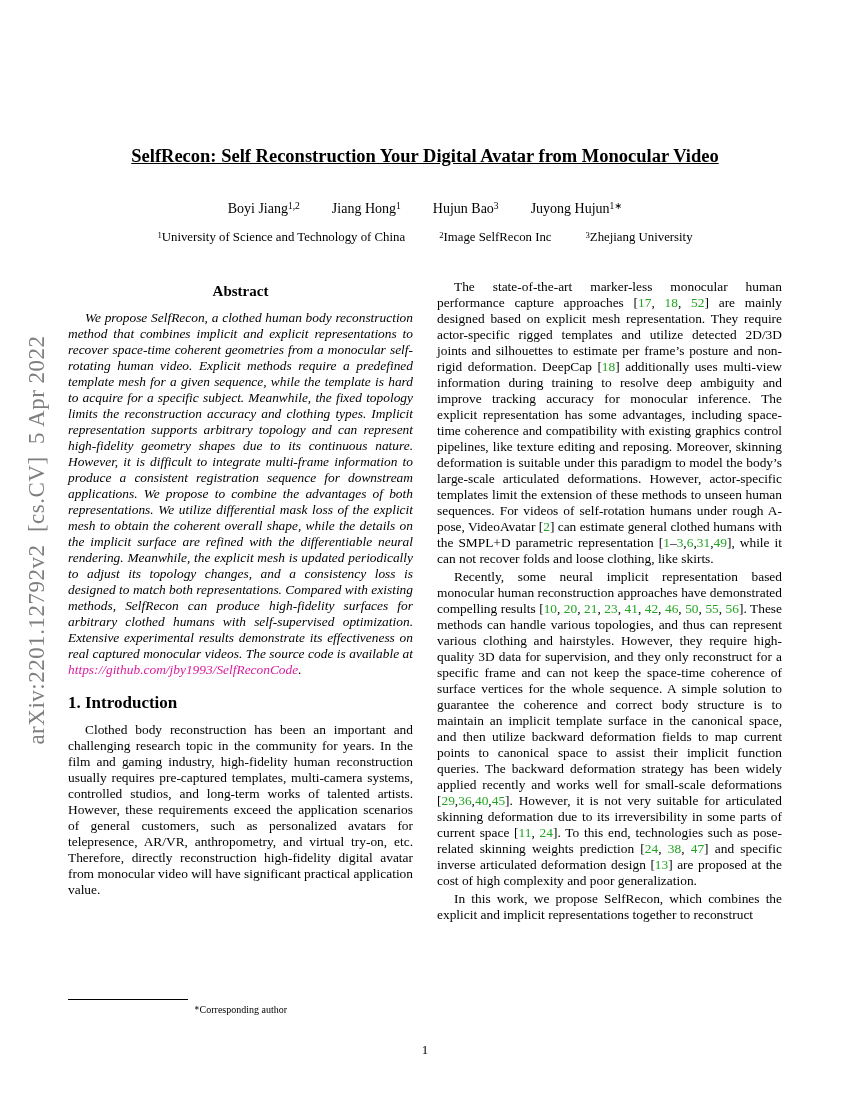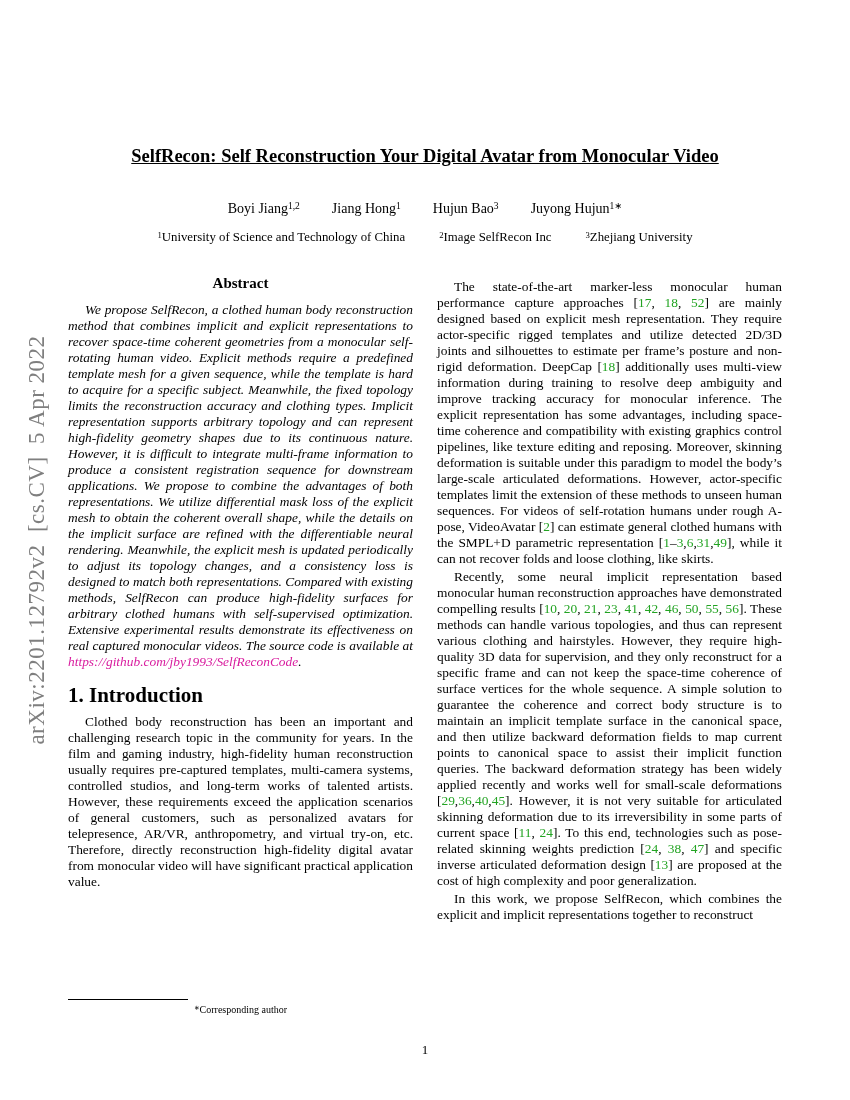--- a/index.html
+++ b/index.html
@@ -22,25 +22,25 @@
   .authors {
     position:absolute; top:201px; left:0; right:0;
     display:flex; justify-content:center; gap:32px; font-size:14px;
   }
   .affils {
     position:absolute; top:230px; left:0; right:0;
     display:flex; justify-content:center; gap:34px; font-size:12.8px;
   }
   .sup { font-size:68%; position:relative; top:-0.4em; }
   .col { width:345px; font-size:13.4px; line-height:16px; text-align:justify; }
-  .col-left  { position:absolute; left:68px;  top:275px; }
+  .col-left  { position:absolute; left:68px;  top:283px; }
   .col-right { position:absolute; left:437px; top:279px; }
   .abs-heading { text-align:center; font-weight:bold; font-size:15px; margin-bottom:11px; }
   .abstract { font-style:italic; text-indent:17px; }
-  .sec-heading { font-size:21px; font-weight:bold; text-align:left; margin-top:17px; margin-bottom:11px; }
+  .sec-heading { font-size:17px; font-weight:bold; text-align:left; margin-top:17px; margin-bottom:11px; }
   .body-par { text-indent:17px; margin-bottom:2px; }
   .seg-cite { color:var(--citation,#22a322); }
   .seg-link { color:var(--link,#d81b9e); word-break:break-all; }
   .footnote-block { position:absolute; left:68px; top:999px; width:345px; font-size:10px;text-align:center; }
   .footnote-rule { width:120px; border-top:1px solid #000; margin-bottom:4px; }
   .page-number { position:absolute; top:1042px; left:0; right:0; text-align:center; font-size:13px; }
 </style>
 </head>
 <body>
 

